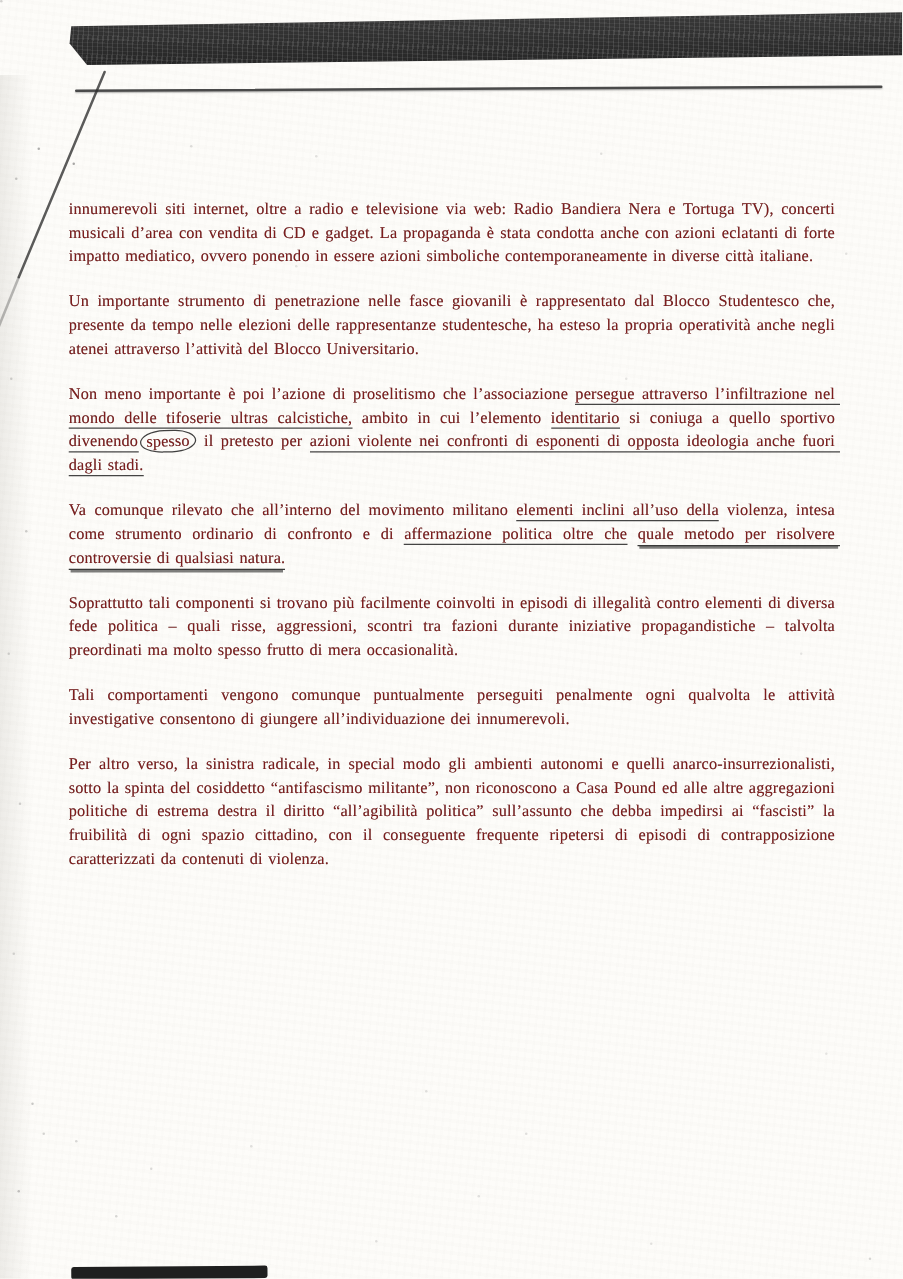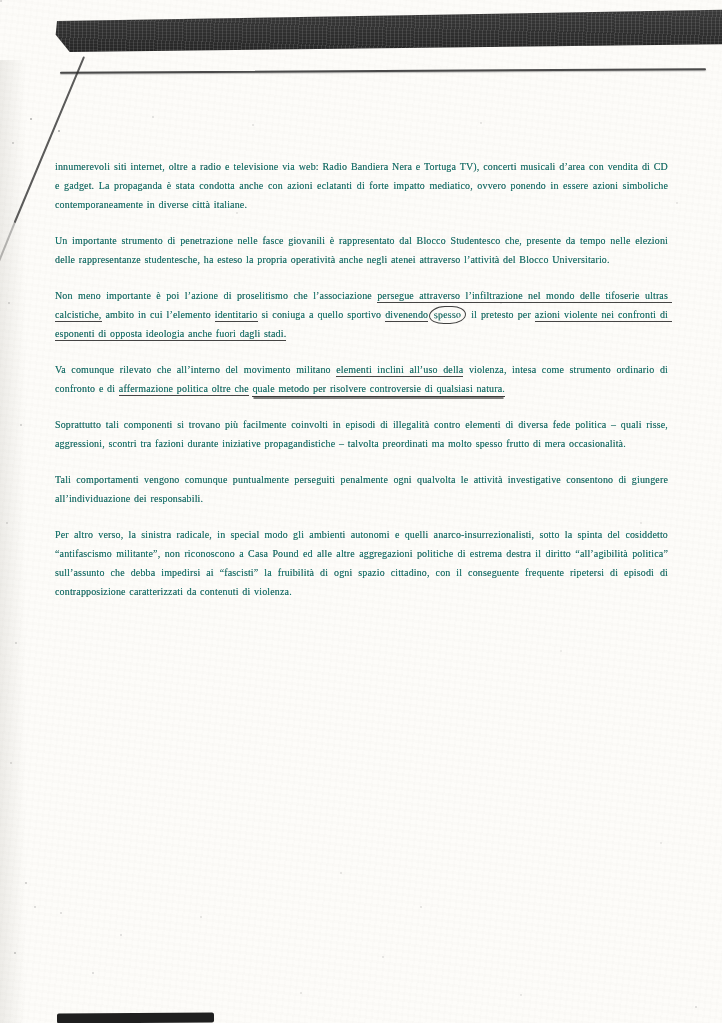--- a/index.html
+++ b/index.html
@@ -62,21 +62,21 @@
       382px 956px rgba(70,70,70,.15), 300px 992px rgba(70,70,70,.15),
       520px 994px rgba(70,70,70,.14), 500px 302px rgba(70,70,70,.12),
       676px 202px rgba(70,70,70,.14), 640px 522px rgba(70,70,70,.12),
       480px 122px rgba(70,70,70,.15), 252px 124px rgba(70,70,70,.15),
       152px 116px rgba(70,70,70,.16), 560px 650px rgba(70,70,70,.1),
       660px 842px rgba(70,70,70,.12), 695px 1006px rgba(70,70,70,.2),
       236px 212px rgba(70,70,70,.14), 58px 130px rgba(60,60,60,.45);
   }
   .document-body{
     position:absolute;left:55px;top:157px;width:613px;
-    font-size:10px;line-height:19px;color:#0f766e;text-align:justify;
+    font-size:13px;line-height:19px;color:#7f1d1d;text-align:justify;
     letter-spacing:.15px;word-spacing:1px;
     text-shadow:0 0 .4px rgba(45,45,45,.55);
   }
   .document-body p{margin:0 0 17px 0;}
   .seg{white-space:pre-wrap;}
   .u{
     border-bottom:1.6px solid rgba(28,28,28,.82);
     padding-bottom:1px;
   }
   .u2{
@@ -103,17 +103,17 @@
 <div class="page-fold-line-faint"></div>
 <div class="left-edge-shade"></div>
 <div class="speckles"></div>
 
 <div class="document-body">
     <p><span class="seg">innumerevoli siti internet, oltre a radio e televisione via web: Radio Bandiera Nera e Tortuga TV), concerti musicali d’area con vendita di CD e gadget. La propaganda è stata condotta anche con azioni eclatanti di forte impatto mediatico, ovvero ponendo in essere azioni simboliche contemporaneamente in diverse città italiane.</span></p>
     <p><span class="seg">Un importante strumento di penetrazione nelle fasce giovanili è rappresentato dal Blocco Studentesco che, presente da tempo nelle elezioni delle rappresentanze studentesche, ha esteso la propria operatività anche negli atenei attraverso l’attività del Blocco Universitario.</span></p>
     <p><span class="seg">Non meno importante è poi l’azione di proselitismo che l’associazione </span><span class="seg u">persegue attraverso l’infiltrazione nel mondo delle tifoserie ultras calcistiche,</span><span class="seg"> ambito in cui l’elemento </span><span class="seg u">identitario</span><span class="seg"> si coniuga a quello sportivo </span><span class="seg u">divenendo</span><span class="seg circle">spesso</span><span class="seg"> il pretesto per </span><span class="seg u">azioni violente nei confronti di esponenti di opposta ideologia anche fuori dagli stadi.</span></p>
     <p><span class="seg">Va comunque rilevato che all’interno del movimento militano </span><span class="seg u">elementi inclini all’uso della</span><span class="seg"> violenza, intesa come strumento ordinario di confronto e di </span><span class="seg u">affermazione politica oltre che</span><span class="seg"> </span><span class="seg u2">quale metodo per risolvere controversie di qualsiasi natura.</span></p>
     <p><span class="seg">Soprattutto tali componenti si trovano più facilmente coinvolti in episodi di illegalità contro elementi di diversa fede politica – quali risse, aggressioni, scontri tra fazioni durante iniziative propagandistiche – talvolta preordinati ma molto spesso frutto di mera occasionalità.</span></p>
-    <p><span class="seg">Tali comportamenti vengono comunque puntualmente perseguiti penalmente ogni qualvolta le attività investigative consentono di giungere all’individuazione dei responsabili.</span></p>
+    <p><span class="seg">Tali comportamenti vengono comunque puntualmente perseguiti penalmente ogni qualvolta le attività investigative consentono di giungere all’individuazione dei innumerevoli.</span></p>
     <p><span class="seg">Per altro verso, la sinistra radicale, in special modo gli ambienti autonomi e quelli anarco-insurrezionalisti, sotto la spinta del cosiddetto “antifascismo militante”, non riconoscono a Casa Pound ed alle altre aggregazioni politiche di estrema destra il diritto “all’agibilità politica” sull’assunto che debba impedirsi ai “fascisti” la fruibilità di ogni spazio cittadino, con il conseguente frequente ripetersi di episodi di contrapposizione caratterizzati da contenuti di violenza.</span></p>
   </div>
 
 <div class="scan-band-bottom"></div>
 
 </body></html>

